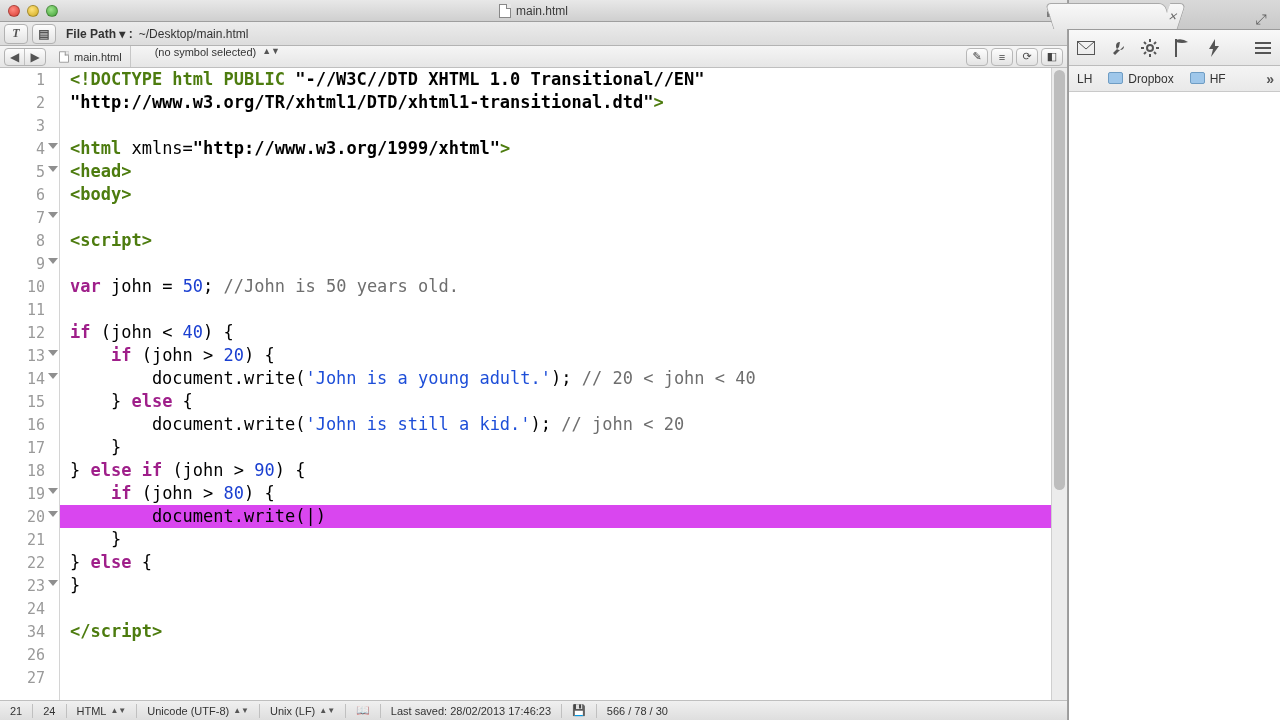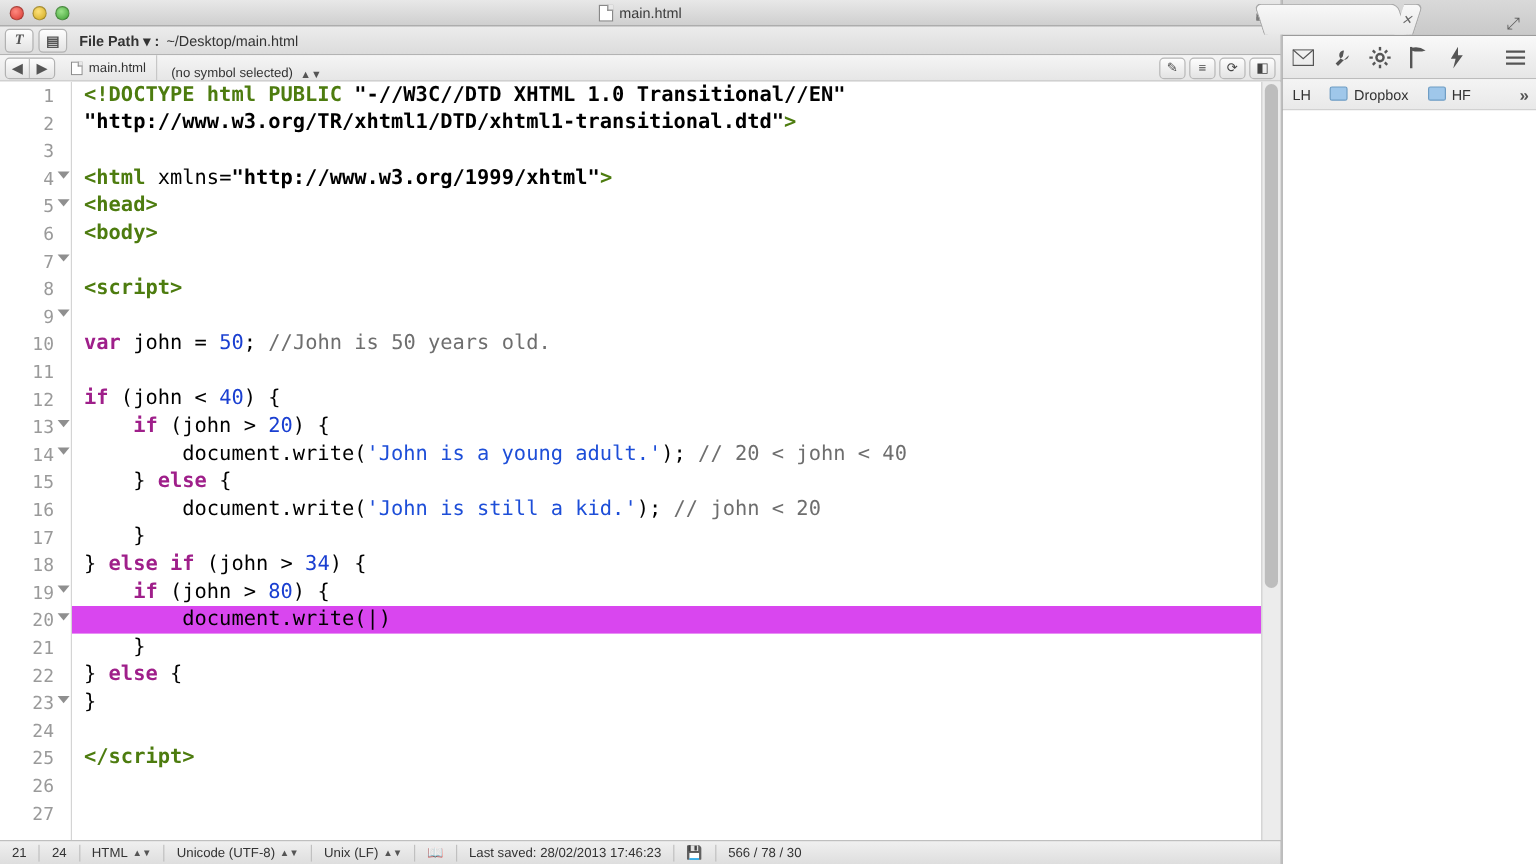--- a/index.html
+++ b/index.html
@@ -68,21 +68,21 @@
     padding-left:4px;
   }
   .navseg {
     display:flex; border:1px solid #b2b2b2; border-radius:4px; height:18px; overflow:hidden;
     background:linear-gradient(#fdfdfd,#e3e3e3);
   }
   .navseg div { width:20px; text-align:center; line-height:16px; color:#555; font-size:12px;}
   .navseg div:first-child { border-right:1px solid #c0c0c0; }
   .bc-sep { margin:0 6px; color:#888; }
   .bc-doc { display:flex; align-items:center; gap:4px; }
-  .selwrap { display:flex; align-items:flex-end; gap:6px; margin-left:8px; border-left:1px solid #c7c7c7; padding-left:12px; height:100%; }
+  .selwrap { display:flex; align-items:flex-start; gap:6px; margin-left:8px; border-left:1px solid #c7c7c7; padding-left:24px; height:100%; }
   .mini-tri { font-size:9px; color:#555; }
   .sb-right { margin-left:auto; display:flex; gap:3px; padding-right:4px;}
   .sb-right .pill {
     width:22px; height:18px; border:1px solid #b7b7b7; border-radius:4px;
     background:linear-gradient(#fdfdfd,#e3e3e3);
     display:flex; align-items:center; justify-content:center; font-size:11px; color:#444;
   }
 
   
   .code-area {
@@ -248,21 +248,21 @@
         <div class="gutter-row">15</div>
         <div class="gutter-row">16</div>
         <div class="gutter-row">17</div>
         <div class="gutter-row">18</div>
         <div class="gutter-row">19<div class="fold"></div></div>
         <div class="gutter-row">20<div class="fold"></div></div>
         <div class="gutter-row">21</div>
         <div class="gutter-row">22</div>
         <div class="gutter-row">23<div class="fold"></div></div>
         <div class="gutter-row">24</div>
-        <div class="gutter-row">25</div>
+        <div class="gutter-row">34</div>
         <div class="gutter-row">26</div>
         <div class="gutter-row">27</div>
       </div>
     <div class="code-col" id="codecol">
         <div class="code-line"><span class="c-punct">&lt;!DOCTYPE html PUBLIC </span><span class="c-name">"-//W3C//DTD XHTML 1.0 Transitional//EN"</span></div>
         <div class="code-line"><span class="c-name">"http://www.w3.org/TR/xhtml1/DTD/xhtml1-transitional.dtd"</span><span class="c-punct">&gt;</span></div>
         <div class="code-line"></div>
         <div class="code-line"><span class="c-punct">&lt;html </span><span class="c-op">xmlns</span><span class="c-op">=</span><span class="c-name">"http://www.w3.org/1999/xhtml"</span><span class="c-punct">&gt;</span></div>
         <div class="code-line"><span class="c-punct">&lt;head&gt;</span></div>
         <div class="code-line"><span class="c-punct">&lt;body&gt;</span></div>
@@ -270,21 +270,21 @@
         <div class="code-line"><span class="c-punct">&lt;script&gt;</span></div>
         <div class="code-line"></div>
         <div class="code-line"><span class="c-key">var </span><span class="c-op">john </span><span class="c-op">= </span><span class="c-num">50</span><span class="c-op">; </span><span class="c-cmt">//John is 50 years old.</span></div>
         <div class="code-line"></div>
         <div class="code-line"><span class="c-key">if </span><span class="c-op">(john &lt; </span><span class="c-num">40</span><span class="c-op">) {</span></div>
         <div class="code-line"><span class="c-key">    if </span><span class="c-op">(john &gt; </span><span class="c-num">20</span><span class="c-op">) {</span></div>
         <div class="code-line"><span class="c-op">        document.write(</span><span class="c-str">'John is a young adult.'</span><span class="c-op">); </span><span class="c-cmt">// 20 &lt; john &lt; 40</span></div>
         <div class="code-line"><span class="c-op">    } </span><span class="c-key">else </span><span class="c-op">{</span></div>
         <div class="code-line"><span class="c-op">        document.write(</span><span class="c-str">'John is still a kid.'</span><span class="c-op">); </span><span class="c-cmt">// john &lt; 20</span></div>
         <div class="code-line"><span class="c-op">    }</span></div>
-        <div class="code-line"><span class="c-op">} </span><span class="c-key">else if </span><span class="c-op">(john &gt; </span><span class="c-num">34</span><span class="c-op">) {</span></div>
+        <div class="code-line"><span class="c-op">} </span><span class="c-key">else if </span><span class="c-op">(john &gt; </span><span class="c-num">90</span><span class="c-op">) {</span></div>
         <div class="code-line"><span class="c-key">    if </span><span class="c-op">(john &gt; </span><span class="c-num">80</span><span class="c-op">) {</span></div>
         <div class="code-line hl"><span class="c-op">        document.write(|)</span></div>
         <div class="code-line"><span class="c-op">    }</span></div>
         <div class="code-line"><span class="c-op">} </span><span class="c-key">else </span><span class="c-op">{</span></div>
         <div class="code-line"><span class="c-op">}</span></div>
         <div class="code-line"></div>
         <div class="code-line"><span class="c-punct">&lt;/script&gt;</span></div>
       </div>
     <div class="vscroll">
       <div class="thumb"></div>

